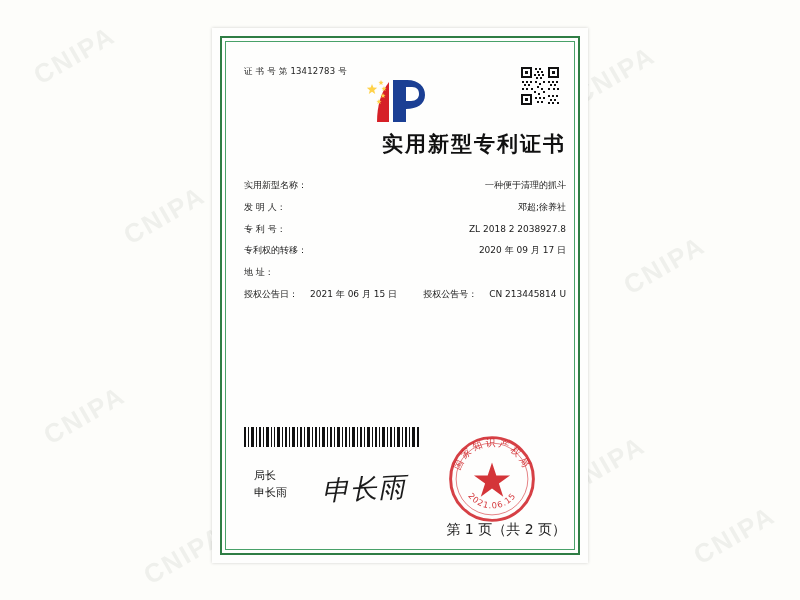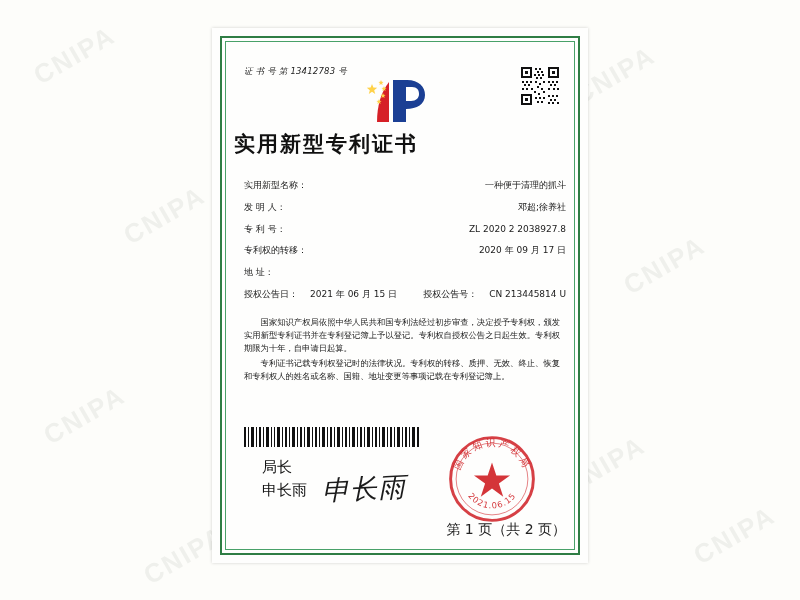--- a/index.html
+++ b/index.html
@@ -68,38 +68,37 @@
     right: 22px;
     top: 20px;
     bottom: 20px;
   }
   .cert-no {
     font-size: 8.5px;
     color: #222;
     margin-top: 18px;
     margin-left: 10px;
     letter-spacing: 0.2px;
-    font-style: italic;
   }
   .qr {
     position: absolute;
     right: 6px;
     top: 18px;
     width: 40px;
     height: 40px;
   }
   .logo {
     text-align: center;
     margin-top: -2px;
     height: 52px;
     position: relative;
   }
   .logo svg { display: inline-block; }
   .title {
-    text-align: left;
+    text-align: right;
     font-family: "DejaVu Serif", "Liberation Serif", serif;
     font-size: 21px;
     font-weight: bold;
     color: #111;
     letter-spacing: 2px;
     margin-top: 2px;
   }
   .fields {
     margin-top: 22px;
     padding-left: 10px;
@@ -139,23 +138,23 @@
   }
   .barcode {
     position: absolute;
     left: 10px;
     bottom: 96px;
     width: 175px;
     height: 20px;
   }
   .sign-block {
     position: absolute;
-    left: 28px;
+    left: 20px;
     bottom: 42px;
-    font-size: 15px;
+    font-size: 11px;
     color: #111;
     line-height: 1.5;
     font-family: "DejaVu Serif", "Liberation Serif", serif;
   }
   .signature {
     position: absolute;
     left: 88px;
     bottom: 36px;
     font-size: 27px;
     color: #1b1b1b;
@@ -307,41 +306,37 @@
         <div class="field-row">
           <span class="field-label">实用新型名称：</span>
           <span class="field-value">一种便于清理的抓斗</span>
         </div>
         <div class="field-row">
           <span class="field-label">发 明 人：</span>
           <span class="field-value">邓超;徐养社</span>
         </div>
         <div class="field-row">
           <span class="field-label">专 利 号：</span>
-          <span class="field-value">ZL 2020 2 2038927.8</span>
+          <span class="field-value">ZL 2018 2 2038927.8</span>
         </div>
         <div class="field-row">
           <span class="field-label">专利权的转移：</span>
           <span class="field-value">2020 年 09 月 17 日</span>
         </div>
         <div class="field-row">
           <span class="field-label">地 址：</span>
         </div>
         <div class="field-row">
           <span class="field-label">授权公告日：</span>
           <span class="field-value">2021 年 06 月 15 日</span>
           <span class="field-label sub-label">授权公告号：</span>
           <span class="field-value">CN 213445814 U</span>
         </div>
       </div>
 
-      <div class="paras">
-        <p>国家知识产权局依照中华人民共和国专利法经过初步审查，决定授予专利权，颁发实用新型专利证书并在专利登记簿上予以登记。专利权自授权公告之日起生效。专利权期限为十年，自申请日起算。</p>
-        <p>专利证书记载专利权登记时的法律状况。专利权的转移、质押、无效、终止、恢复和专利权人的姓名或名称、国籍、地址变更等事项记载在专利登记簿上。</p>
-      </div>
 
       <svg class="barcode" viewBox="0 0 175 20" preserveAspectRatio="none">
         <rect width="175" height="20" fill="#ffffff"></rect>
         <g fill="#111">
           <rect x="0" y="0" width="2" height="20"></rect>
             <rect x="4" y="0" width="1" height="20"></rect>
           <rect x="7" y="0" width="3" height="20"></rect>
             <rect x="12" y="0" width="1" height="20"></rect>
           <rect x="15" y="0" width="2" height="20"></rect>
             <rect x="19" y="0" width="1" height="20"></rect>

